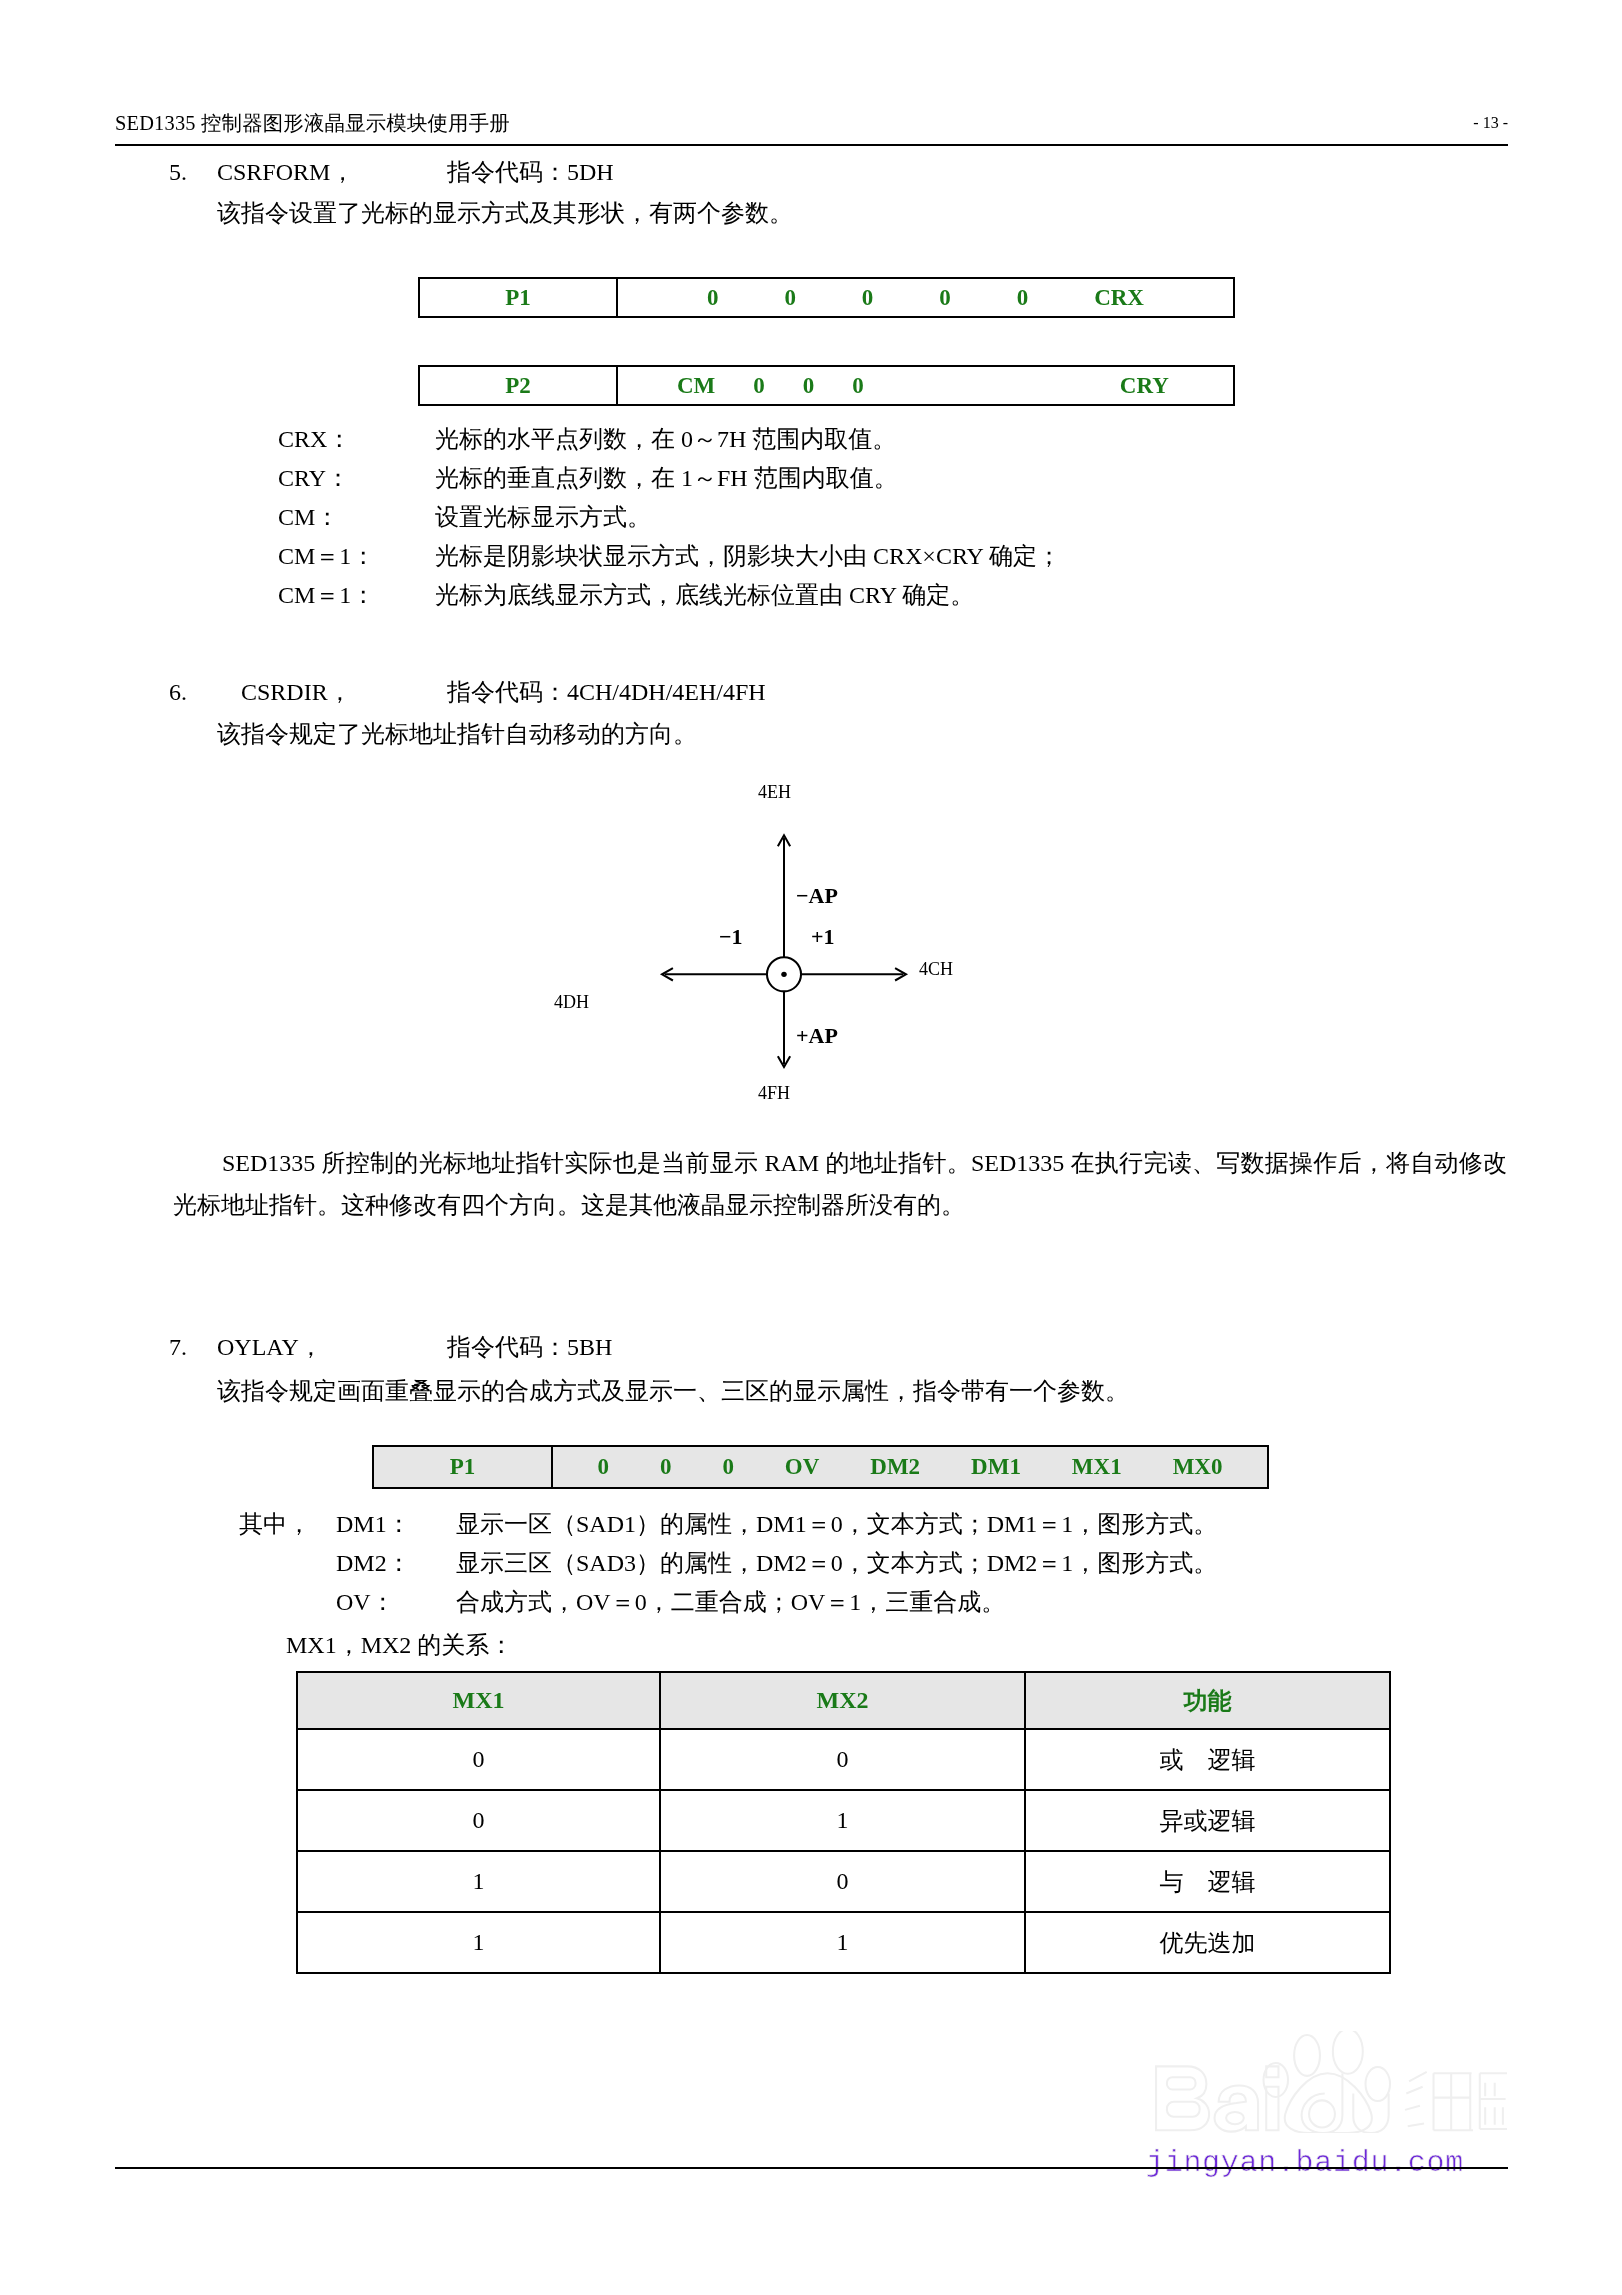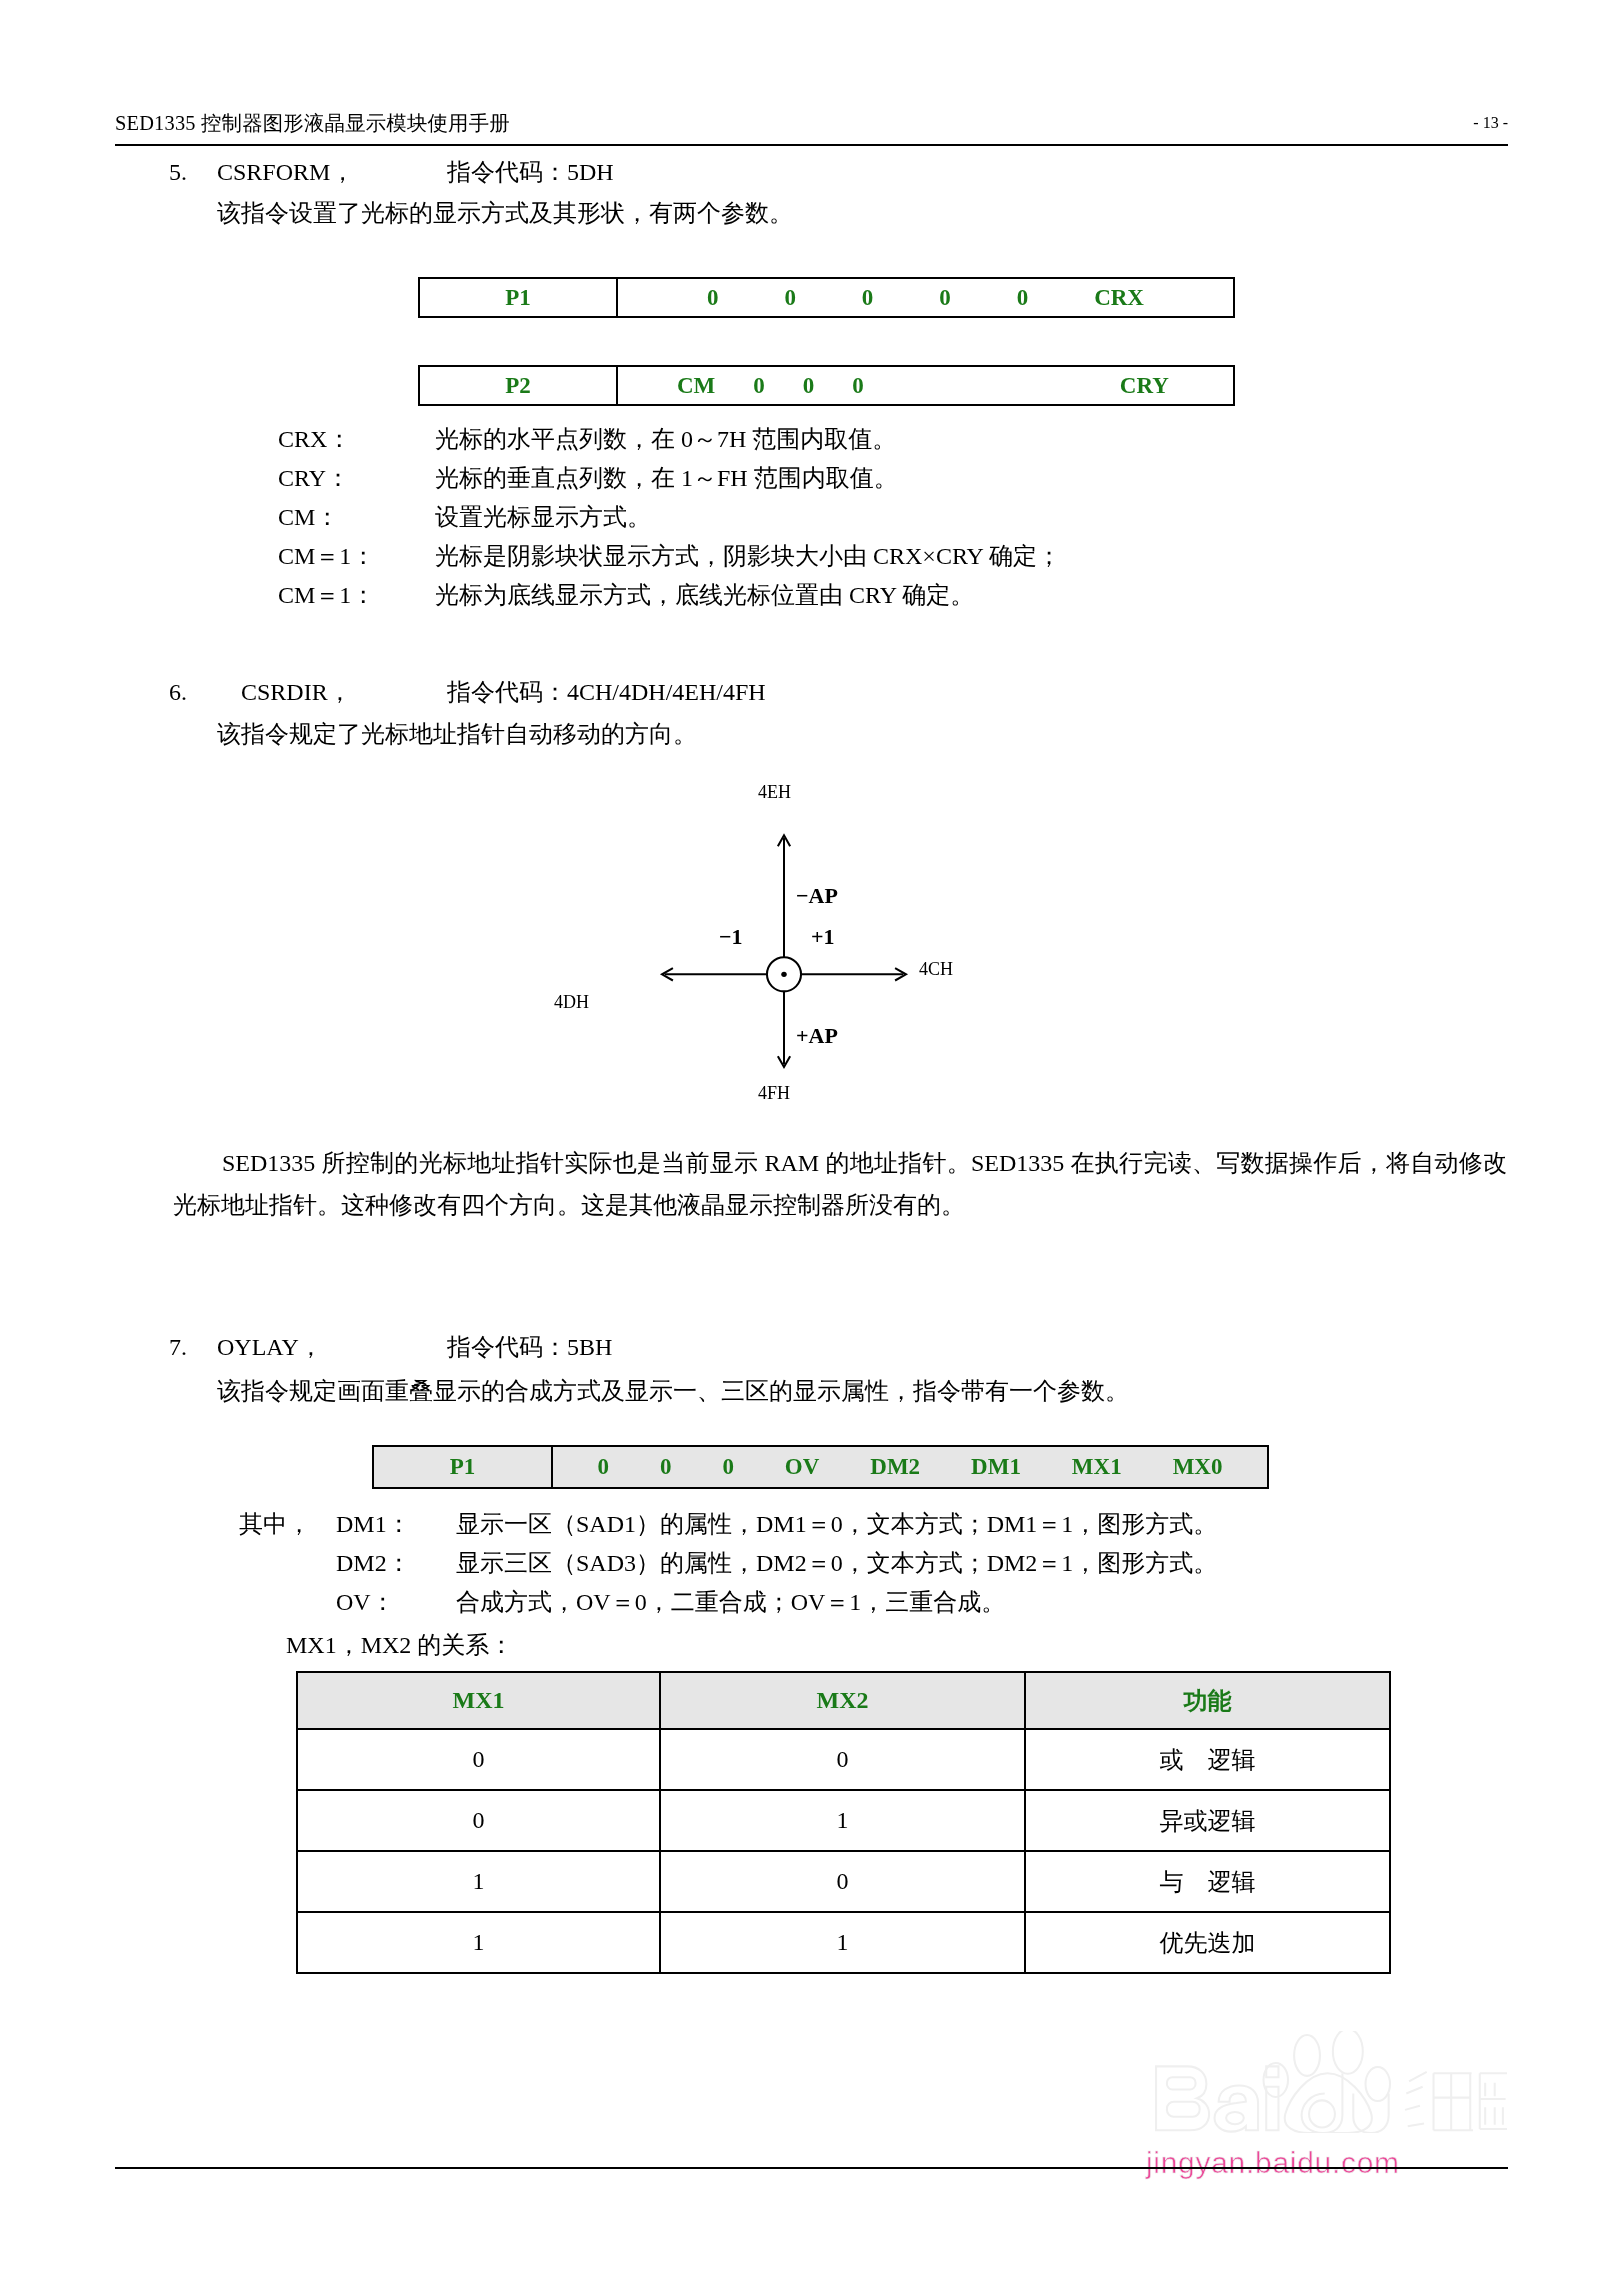--- a/index.html
+++ b/index.html
@@ -195,24 +195,24 @@
     position: absolute;
     left: 0;
     top: 0;
     width: 382px;
     height: 102px;
   }
   .wm-url {
     position: absolute;
     left: 15px;
     top: 115px;
-    font-family: Liberation Sans, sans-serif;
+    font-family: Liberation Mono, monospace;
     font-size: 30px;
     letter-spacing: 0.7px;
-    color: #ec4899;
+    color: #6d28d9;
     -webkit-text-stroke: 0.7px #ededed;
     white-space: nowrap;
   }
 </style>
 </head>
 <body>
 
 <div class="page">
 
   <div class="hdr">

